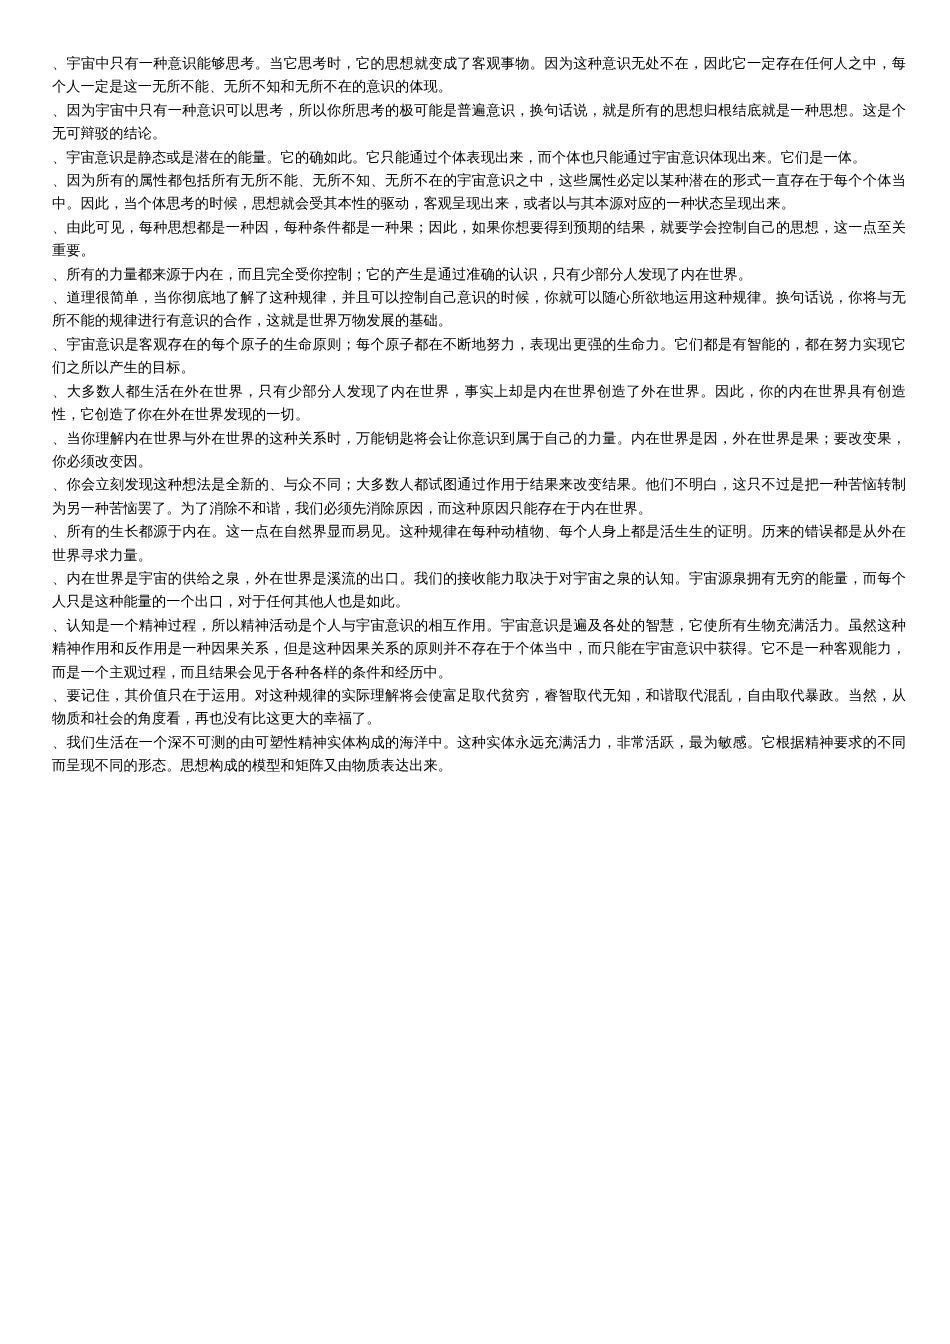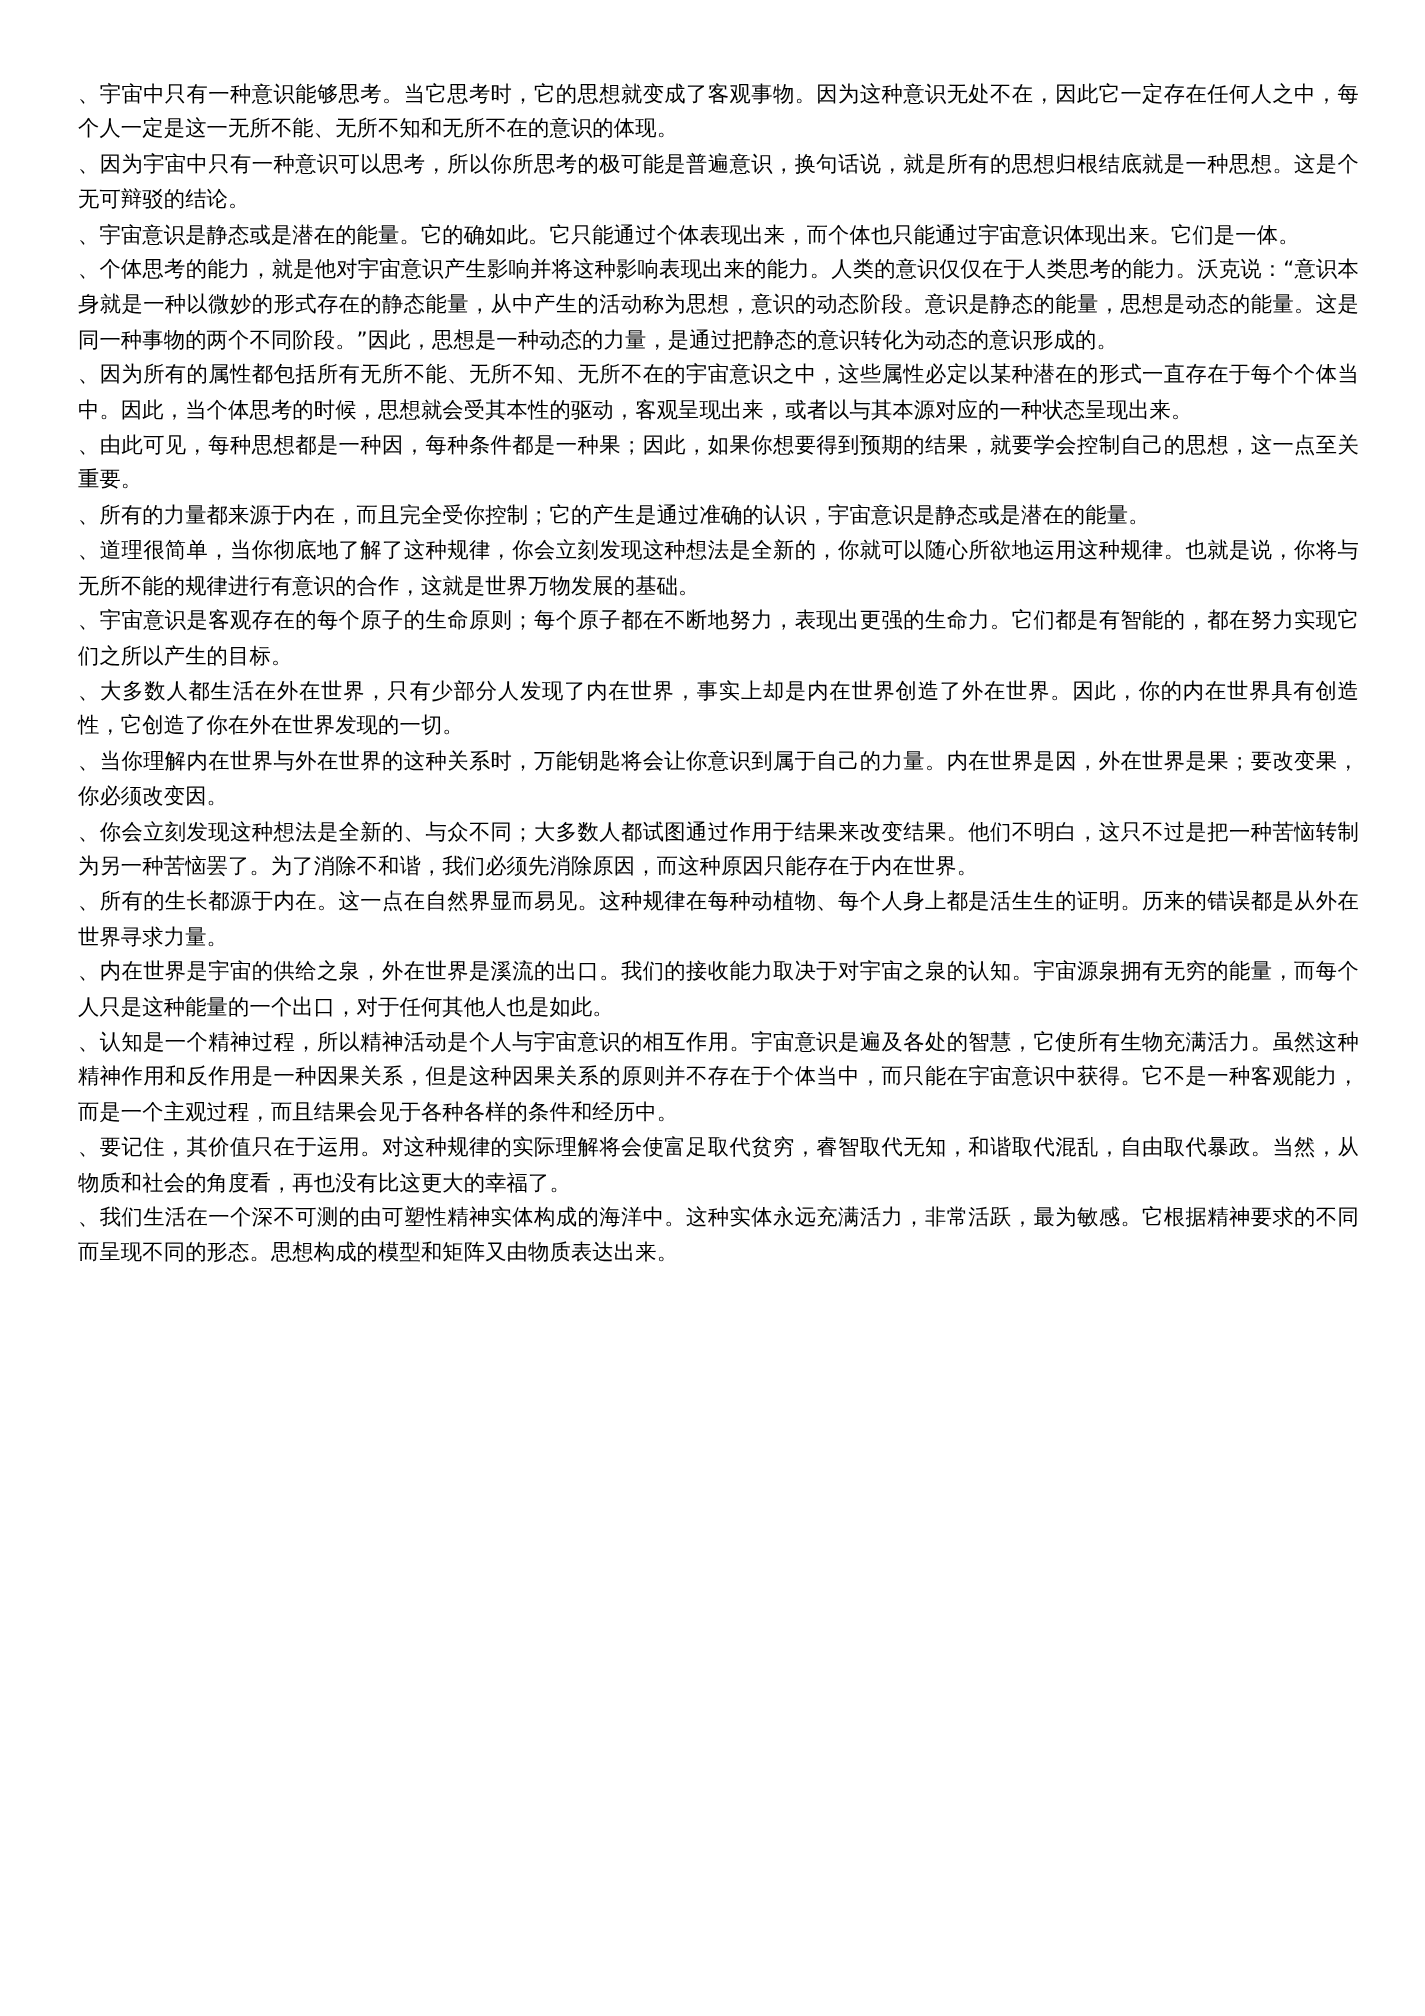--- a/index.html
+++ b/index.html
@@ -43,29 +43,28 @@
 <div class="page">
   <div class="doc-body">
 
     <p class="para"><span class="mark">、</span><span>宇宙中只有一种意识能够思考。当它思考时，它的思想就变成了客观事物。因为这种意识无处不在，因此它一定存在任何人之中，每个人一定是这一无所不能、无所不知和无所不在的意识的体现。</span></p>
 
     <p class="para"><span class="mark">、</span><span>因为宇宙中只有一种意识可以思考，所以你所思考的极可能是普遍意识，换句话说，就是所有的思想归根结底就是一种思想。这是个无可辩驳的结论。</span></p>
 
 
     <p class="para"><span class="mark">、</span><span>宇宙意识是静态或是潜在的能量。它的确如此。它只能通过个体表现出来，而个体也只能通过宇宙意识体现出来。它们是一体。</span></p>
 
-    <p class="para"><span class="mark">、</span><span>个体思考的能力，就是他对宇宙意识产生影响并将这种影响表现出来的能力。人类的意识仅仅在于人类思考的能力。沃克说：“意识本身就是一种以微妙的形式存在的静态能量，从中产生的活动称为思想，意识的动态阶段。意识是静态的能量，思想是动态的能量。这是同一种事物的两个不同阶段。”因此，思想是一种动态的力量，是通过把静态的意识转化为动态的意识形成的。</span></p>
 
     <p class="para"><span class="mark">、</span><span>因为所有的属性都包括所有无所不能、无所不知、无所不在的宇宙意识之中，这些属性必定以某种潜在的形式一直存在于每个个体当中。因此，当个体思考的时候，思想就会受其本性的驱动，客观呈现出来，或者以与其本源对应的一种状态呈现出来。</span></p>
 
     <p class="para"><span class="mark">、</span><span>由此可见，每种思想都是一种因，每种条件都是一种果；因此，如果你想要得到预期的结果，就要学会控制自己的思想，这一点至关重要。</span></p>
 
-    <p class="para"><span class="mark">、</span><span>所有的力量都来源于内在，而且完全受你控制；它的产生是通过准确的认识，宇宙意识是静态或是潜在的能量。</span></p>
+    <p class="para"><span class="mark">、</span><span>所有的力量都来源于内在，而且完全受你控制；它的产生是通过准确的认识，只有少部分人发现了内在世界。</span></p>
 
-    <p class="para"><span class="mark">、</span><span>道理很简单，当你彻底地了解了这种规律，你会立刻发现这种想法是全新的，你就可以随心所欲地运用这种规律。也就是说，你将与无所不能的规律进行有意识的合作，这就是世界万物发展的基础。</span></p>
+    <p class="para"><span class="mark">、</span><span>道理很简单，当你彻底地了解了这种规律，并且可以控制自己意识的时候，你就可以随心所欲地运用这种规律。换句话说，你将与无所不能的规律进行有意识的合作，这就是世界万物发展的基础。</span></p>
 
     <p class="para"><span class="mark">、</span><span>宇宙意识是客观存在的每个原子的生命原则；每个原子都在不断地努力，表现出更强的生命力。它们都是有智能的，都在努力实现它们之所以产生的目标。</span></p>
 
     <p class="para"><span class="mark">、</span><span>大多数人都生活在外在世界，只有少部分人发现了内在世界，事实上却是内在世界创造了外在世界。因此，你的内在世界具有创造性，它创造了你在外在世界发现的一切。</span></p>
 
     <p class="para"><span class="mark">、</span><span>当你理解内在世界与外在世界的这种关系时，万能钥匙将会让你意识到属于自己的力量。内在世界是因，外在世界是果；要改变果，你必须改变因。</span></p>
 
     <p class="para"><span class="mark">、</span><span>你会立刻发现这种想法是全新的、与众不同；大多数人都试图通过作用于结果来改变结果。他们不明白，这只不过是把一种苦恼转制为另一种苦恼罢了。为了消除不和谐，我们必须先消除原因，而这种原因只能存在于内在世界。</span></p>
 
     <p class="para"><span class="mark">、</span><span>所有的生长都源于内在。这一点在自然界显而易见。这种规律在每种动植物、每个人身上都是活生生的证明。历来的错误都是从外在世界寻求力量。</span></p>

